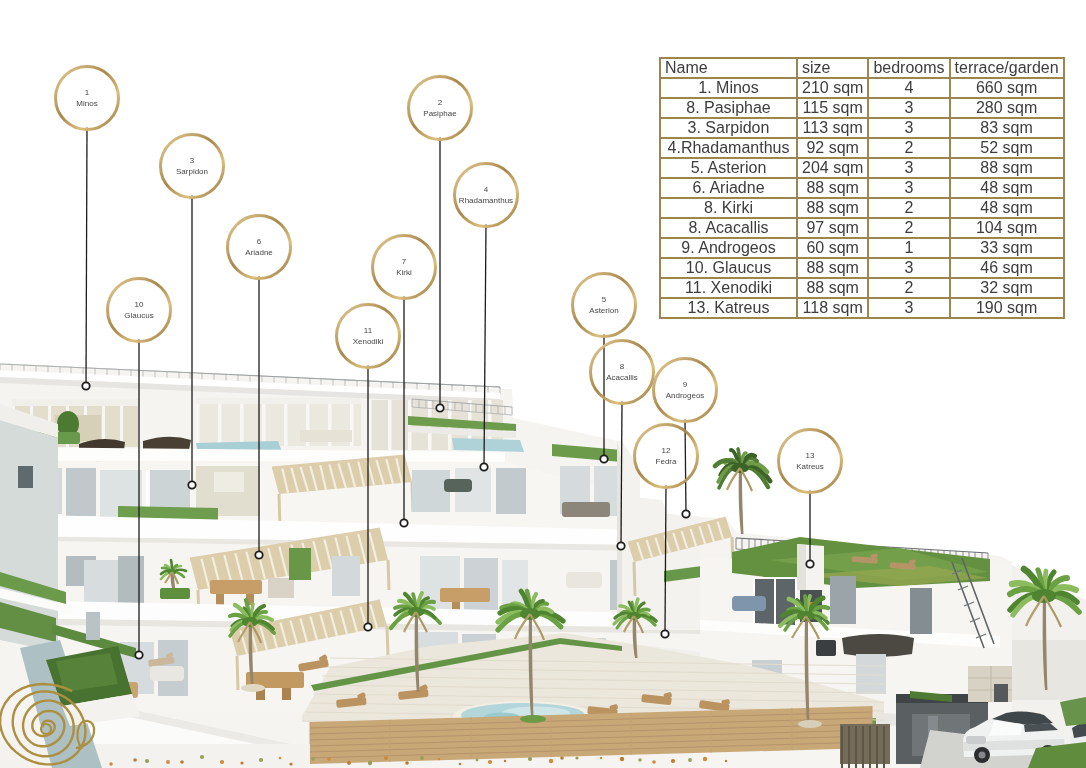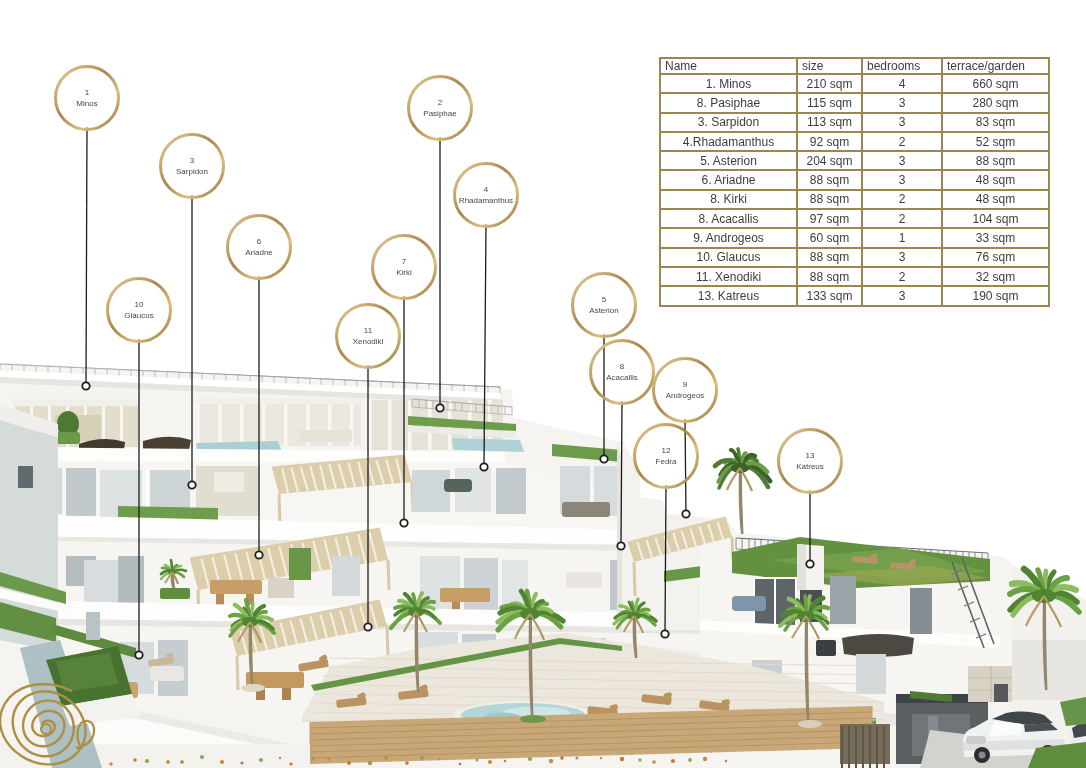--- a/index.html
+++ b/index.html
@@ -1,20 +1,20 @@
 <!DOCTYPE html>
 <html><head>
 <meta charset="utf-8">
 <style>
   html,body{margin:0;padding:0;background:#fff;}
   body{width:1086px;height:768px;position:relative;overflow:hidden;
        font-family:"Liberation Sans",sans-serif;}
   #stage{position:absolute;left:0;top:0;width:1086px;height:768px;}
   table.units{position:absolute;left:659px;top:57px;border-collapse:collapse;
-      font-size:12px;color:#3d3d3d;background:#fff;}
+      font-size:16px;color:#3d3d3d;background:#fff;}
   table.units td,table.units th{border:2px solid #9b8650;padding:0 4px;
       font-weight:normal;text-align:left;white-space:nowrap;}
   table.units th{height:11px;}
   table.units td{height:17.3px;text-align:center;}
   .c-name{width:127px;}
   .c-size{width:55px;}
   .c-bed{width:70px;}
   .c-ter{width:97px;margin-top:20px;}
 </style>
 </head>
@@ -1325,28 +1325,28 @@
   <tr>
         <td>9. Androgeos</td>
         <td>60 sqm</td>
         <td>1</td>
         <td>33 sqm</td>
       </tr>
   <tr>
         <td>10. Glaucus</td>
         <td>88 sqm</td>
         <td>3</td>
-        <td>76 sqm</td>
+        <td>46 sqm</td>
       </tr>
   <tr>
         <td>11. Xenodiki</td>
         <td>88 sqm</td>
         <td>2</td>
         <td>32 sqm</td>
       </tr>
   <tr>
         <td>13. Katreus</td>
-        <td>133 sqm</td>
+        <td>118 sqm</td>
         <td>3</td>
         <td>190 sqm</td>
       </tr>
 </tbody>
   </table>
 
 </body></html>

